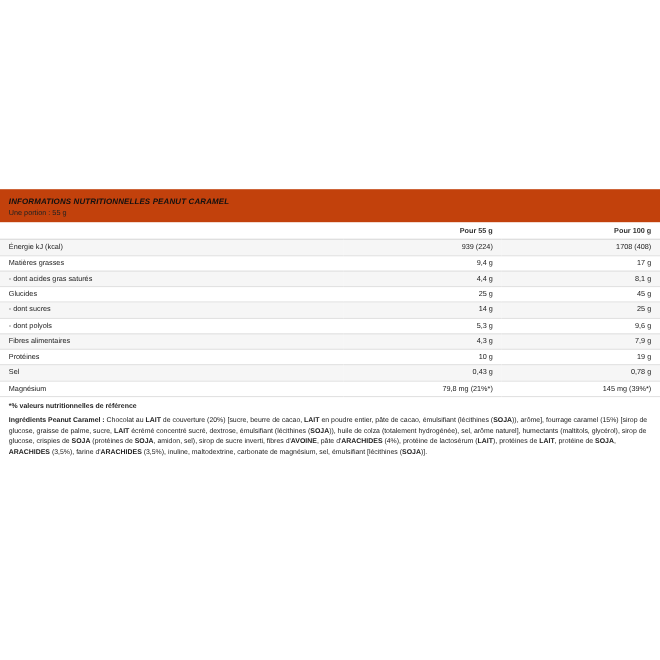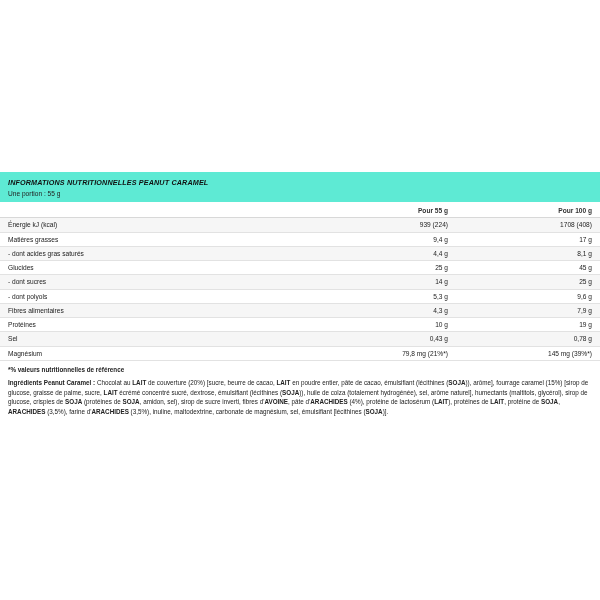--- a/index.html
+++ b/index.html
@@ -17,21 +17,21 @@
     height: 600px;
     box-sizing: border-box;
   }
   .panel {
     position: absolute;
     left: 0;
     top: 172px;
     width: 600px;
   }
   .title-block {
-    background: #5eead4;
+    background: #c2410c;
     padding: 6px 8px 5px 8px;
   }
   .title {
     font-style: italic;
     font-weight: bold;
     font-size: 7.2px;
     letter-spacing: 0.15px;
     color: #111111;
     margin: 0 0 3px 0;
   }

